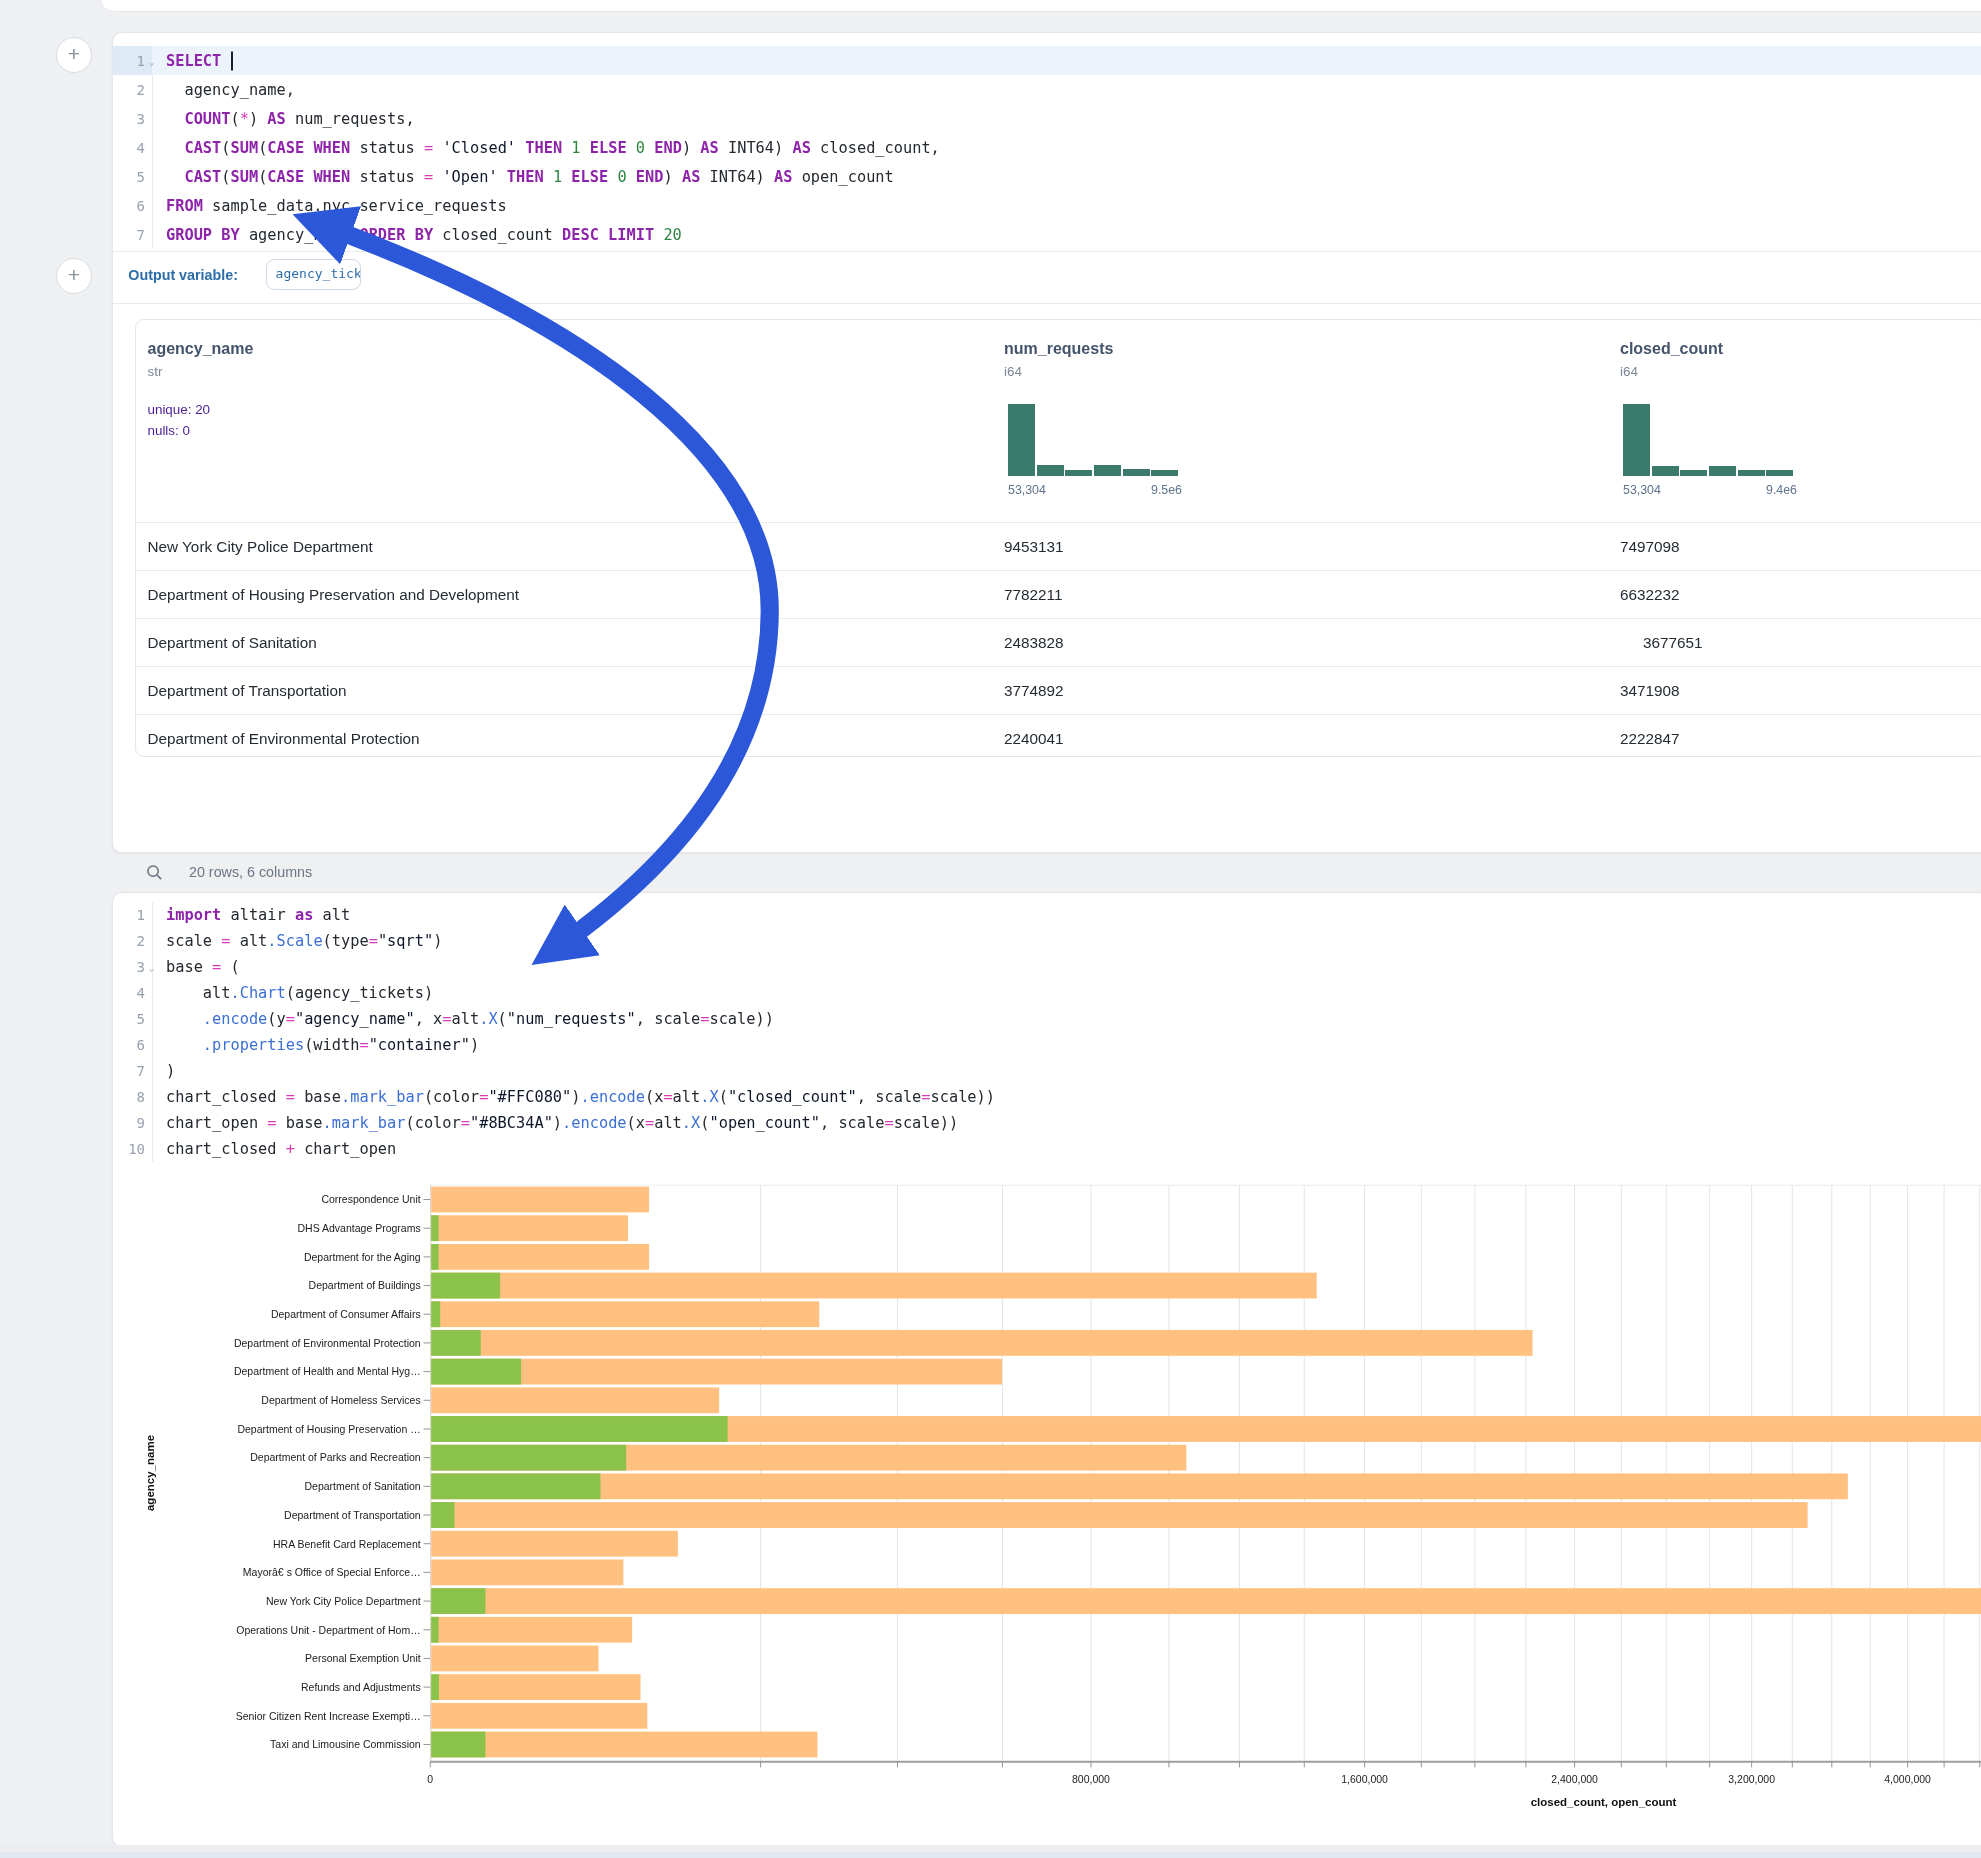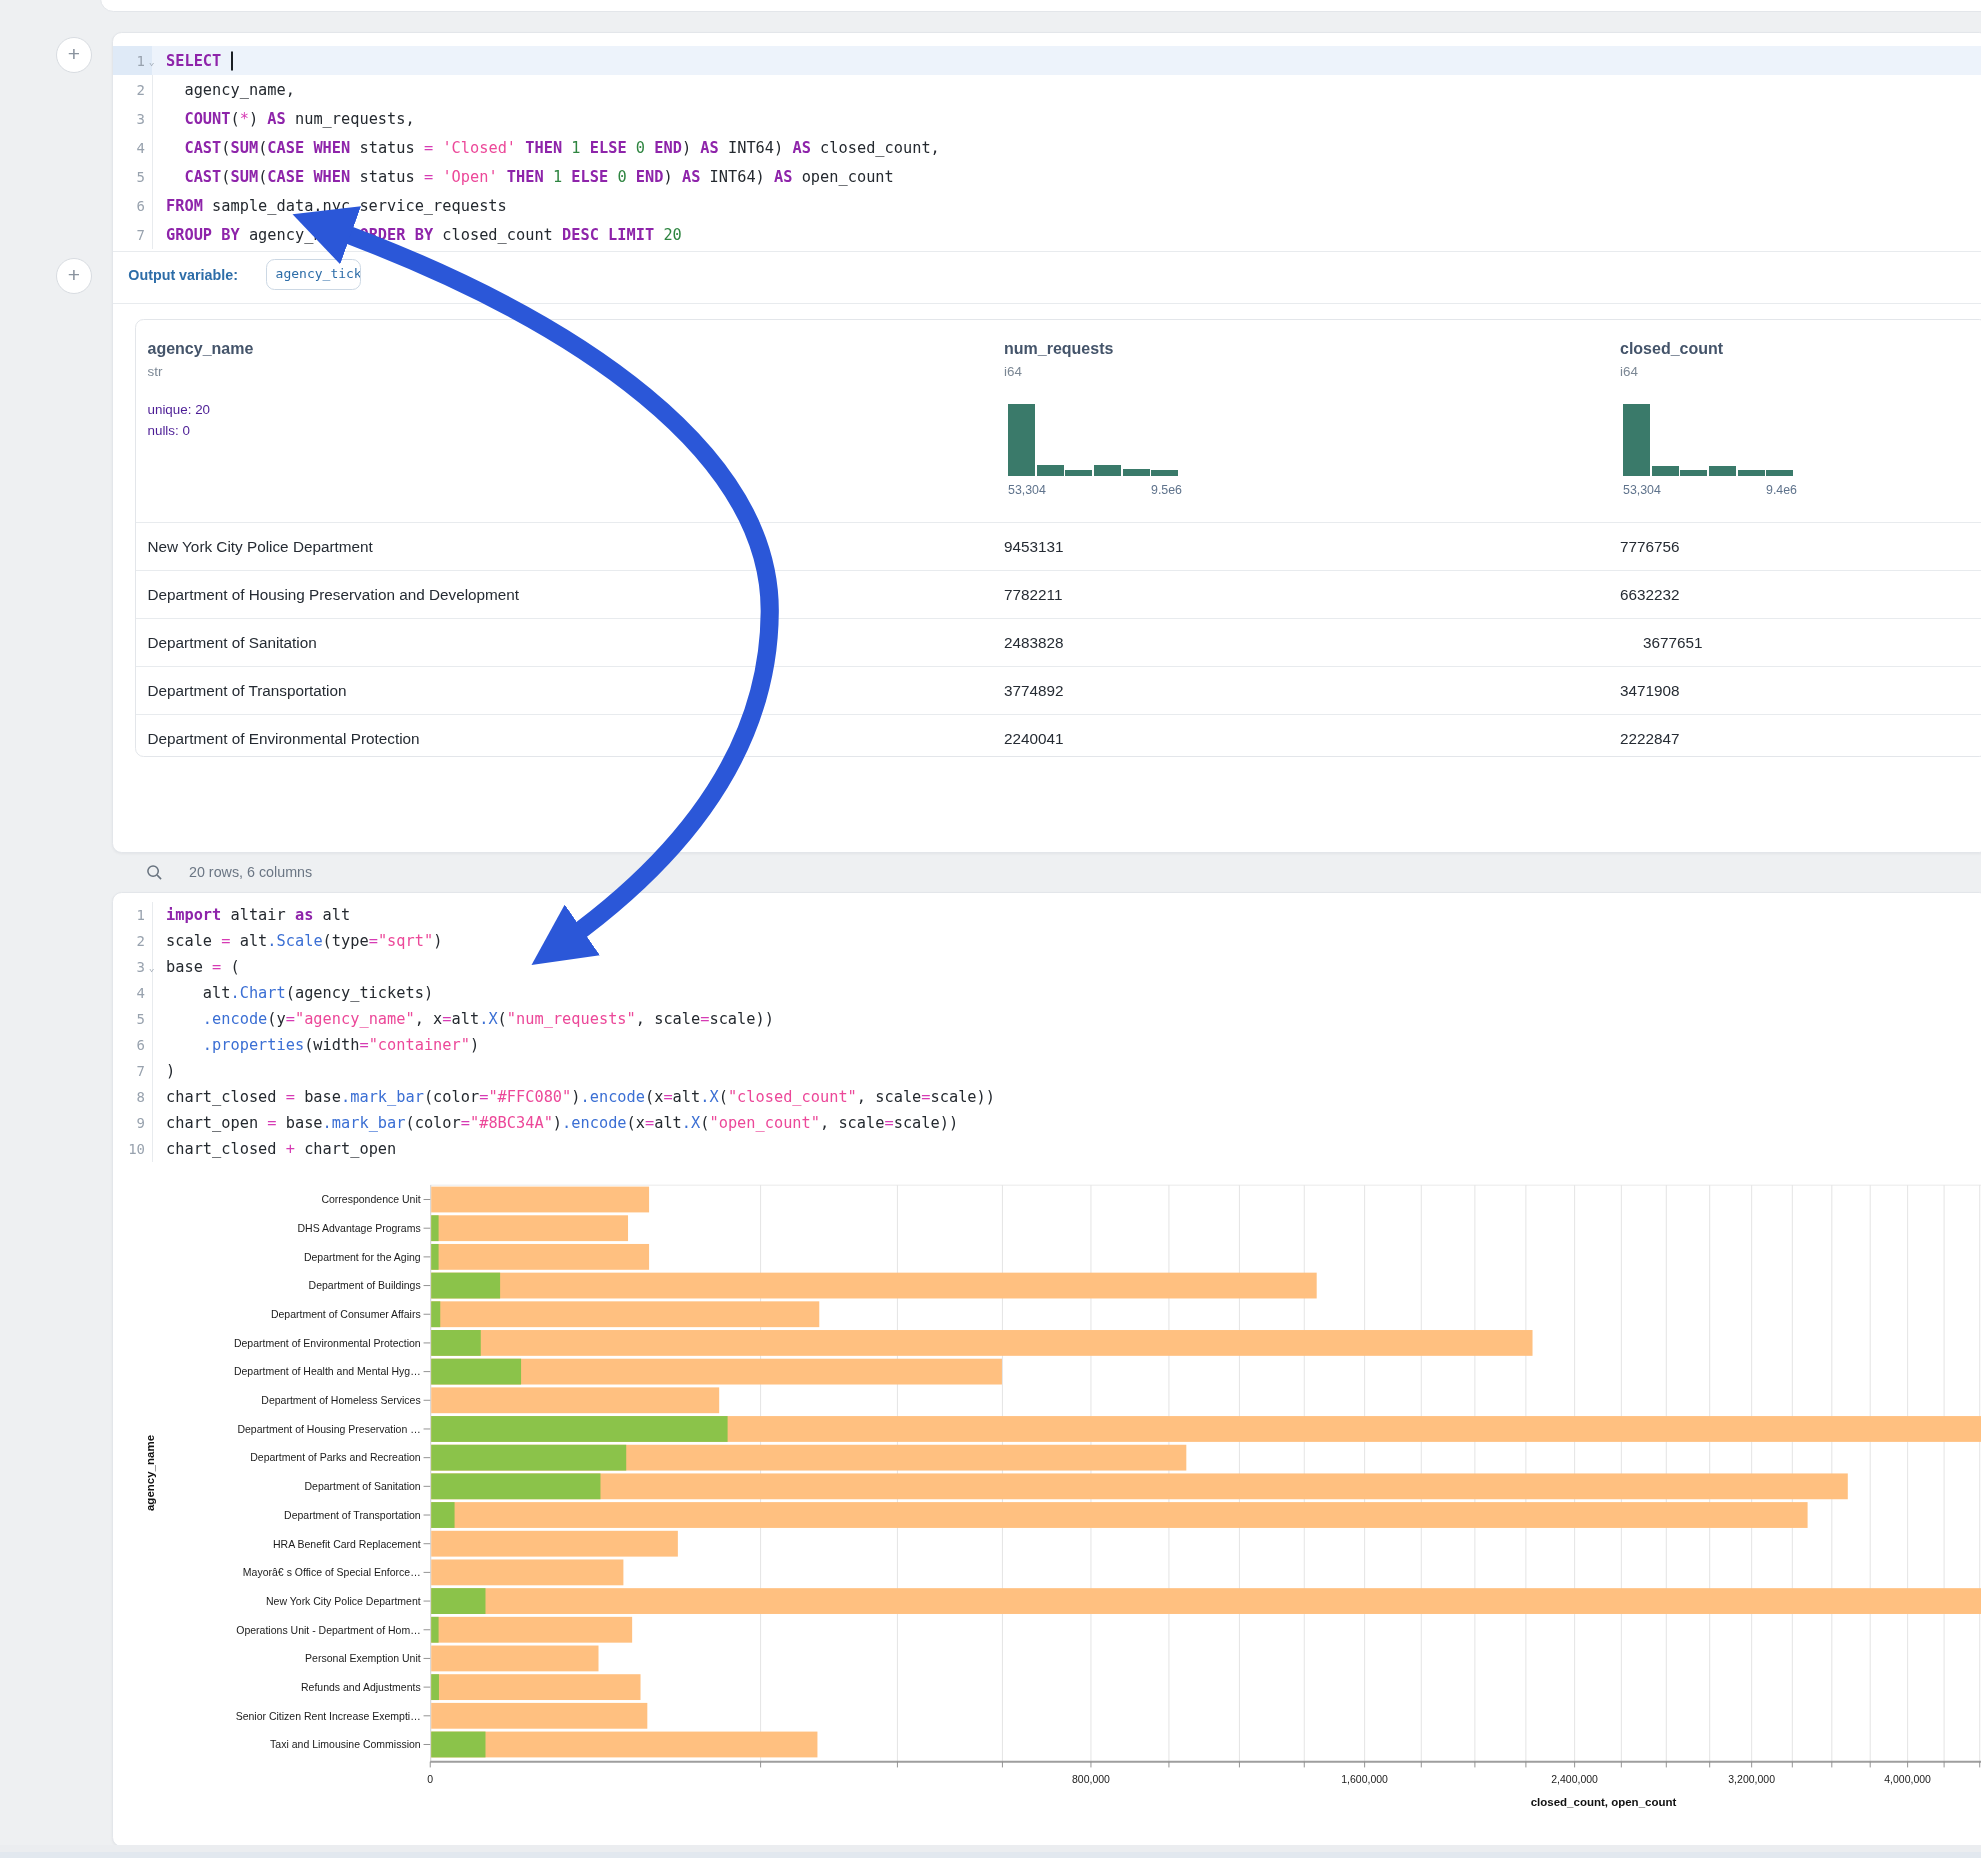--- a/index.html
+++ b/index.html
@@ -27,21 +27,21 @@
   .py-code .cl{height:26px;}
   .cl.active{background:#edf3fb;}
   .cl.active::before{content:"";position:absolute;left:0;top:0;bottom:0;width:39px;background:#dfeaf7;}
   .gut{position:absolute;left:0;width:32px;text-align:right;color:#98a2ae;font-size:14px;
        top:50%;transform:translateY(-50%);}
   .chev{position:absolute;left:32px;width:13.4px;text-align:center;color:#9aa5b0;font-size:9.6px;
         top:50%;transform:translateY(-46%);}
   .code-text{position:absolute;left:53px;top:50%;transform:translateY(-50%);white-space:pre;color:#24292f;}
   .tk-k{color:#8e24aa;font-weight:600;}
   .tk-f{color:#3b6fd4;}
-  .tk-s{color:#ec4899;}
+  .tk-s{color:#0f172a;}
   .tk-n{color:#2e8540;}
   .tk-o{color:#d63bb4;}
   .tk-p{color:#24292f;}
   .cursor{display:inline-block;width:1.9px;height:19px;background:#1b1f24;vertical-align:middle;margin-left:1px;}
   
   .divider{position:absolute;left:0;right:0;height:1px;background:#e8ebee;}
   .output-row{position:absolute;left:0;right:0;top:218px;height:52px;}
   .output-label{position:absolute;left:15.3px;top:16.3px;font-size:14.3px;font-weight:bold;color:#2d6da8;text-align:center;}
   .var-badge{position:absolute;left:153px;top:7.6px;width:84px;height:29px;border:1px solid #ccd8e4;
              border-radius:8.6px;background:#fff;color:#2d6da8;font-size:13px;
@@ -153,21 +153,21 @@
         <div class="hist-bar" style="left: 143px; height: 5.7px;"></div>
       </div>
       <div class="hist-lab" style="left: 1487px;">
         <span class="hist-min">53,304</span>
         <span class="hist-max">9.4e6</span>
       </div>
       <div class="t-rows">
         <div class="t-row">
           <div class="t-cell" style="left: 11.5px;">New York City Police Department</div>
           <div class="t-cell" style="left: 868px;">9453131</div>
-          <div class="t-cell" style="left: 1484px;">7776756</div>
+          <div class="t-cell" style="left: 1484px;">7497098</div>
         </div>
         <div class="t-row">
           <div class="t-cell" style="left: 11.5px;">Department of Housing Preservation and Development</div>
           <div class="t-cell" style="left: 868px;">7782211</div>
           <div class="t-cell" style="left: 1484px;">6632232</div>
         </div>
         <div class="t-row">
           <div class="t-cell" style="left: 11.5px;">Department of Sanitation</div>
           <div class="t-cell" style="left: 868px;">2483828</div>
           <div class="t-cell" style="left: 1507px;">3677651</div>

